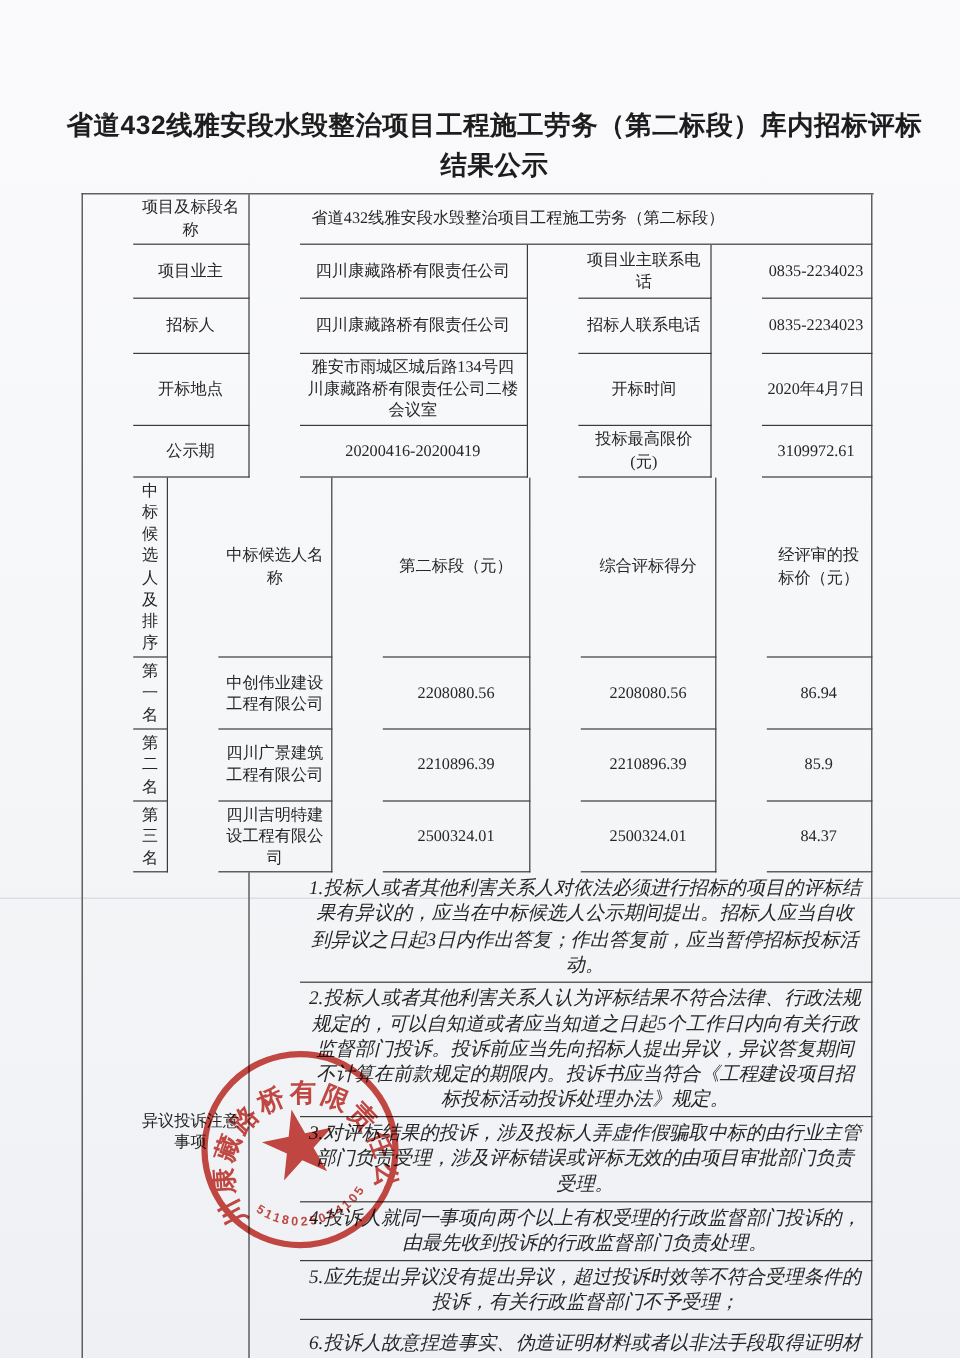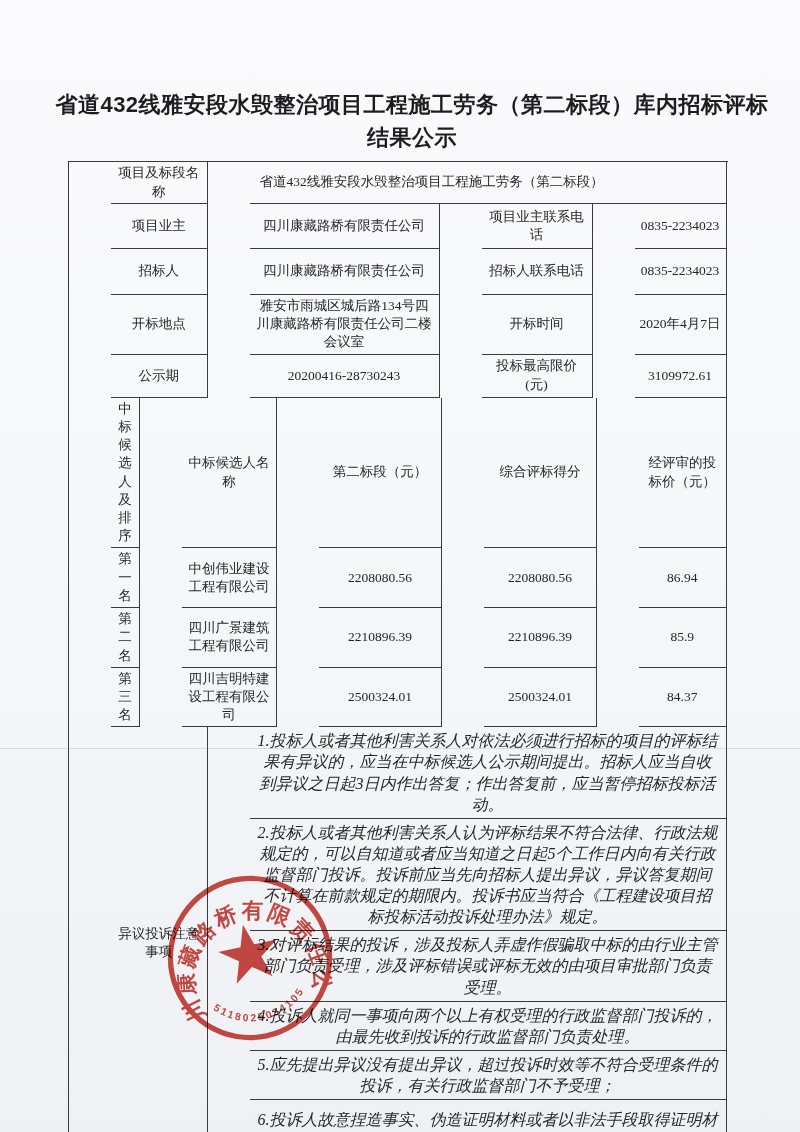--- a/index.html
+++ b/index.html
@@ -78,21 +78,21 @@
     <div class="cell h46">四川康藏路桥有限责任公司</div>
     <div class="cell h46">招标人联系电话</div>
     <div class="cell h46">0835-2234023</div>
 
     <div class="cell h43">开标地点</div>
     <div class="cell h43">雅安市雨城区城后路134号四川康藏路桥有限责任公司二楼会议室</div>
     <div class="cell h43">开标时间</div>
     <div class="cell h43">2020年4月7日</div>
 
     <div class="cell h43">公示期</div>
-    <div class="cell h43">20200416-28730243</div>
+    <div class="cell h43">20200416-20200419</div>
     <div class="cell h43">投标最高限价(元)</div>
     <div class="cell h43">3109972.61</div>
   </div>
 
   <div class="grid cand-grid">
     <div class="cell h85">中标候选人及排序</div>
     <div class="cell h85">中标候选人名称</div>
     <div class="cell h85">第二标段（元）</div>
     <div class="cell h85">综合评标得分</div>
     <div class="cell h85">经评审的投标价（元）</div>

